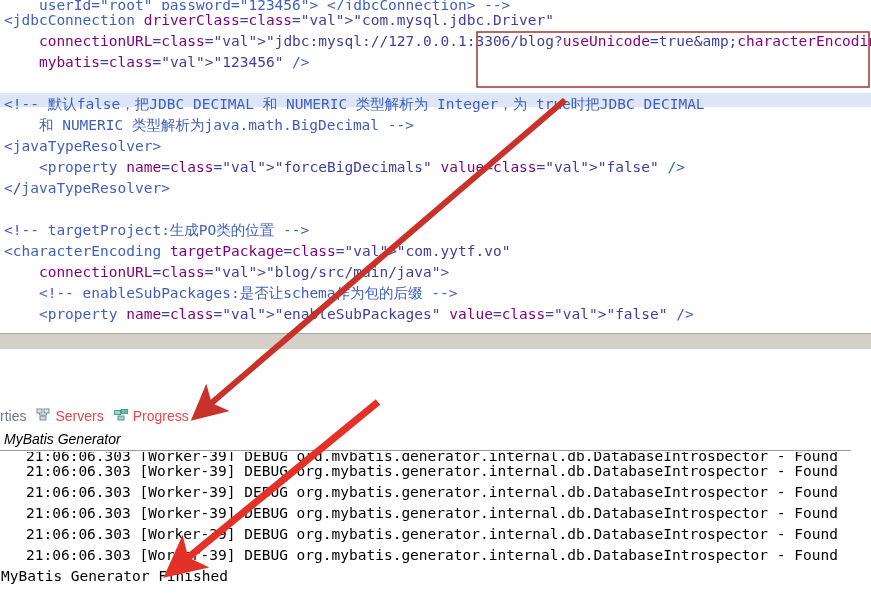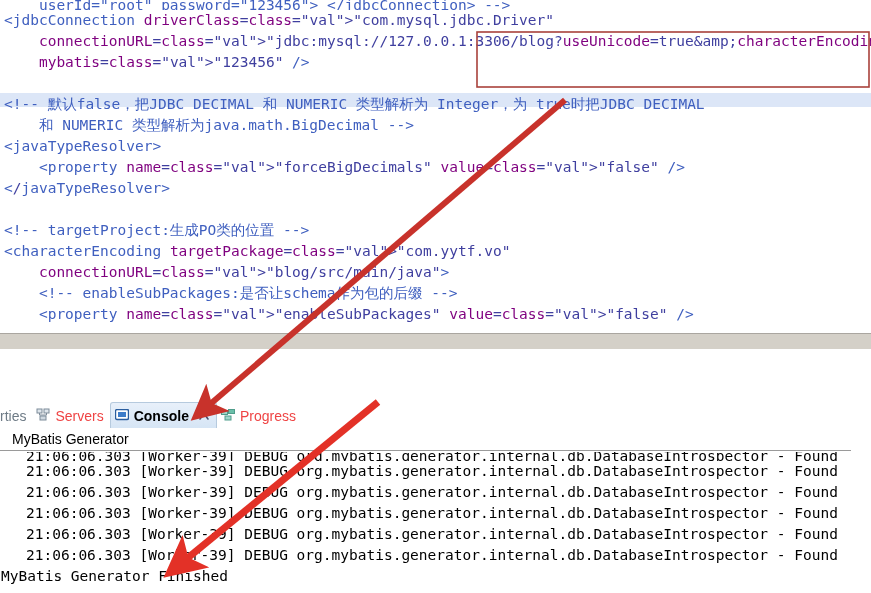--- a/index.html
+++ b/index.html
@@ -118,25 +118,26 @@
     height: 25px;
   }
   .tab-label { line-height: 1; }
 
   .ico { display:inline-block; position:relative; }
 
   .console-title {
     font-family: "Liberation Sans", sans-serif;
     font-size: 14px;
     color: #000;
-    padding: 2px 0 2px 12px;
+    padding: 2px 0 2px 4px;
     background: #ffffff;
     border-bottom: 1px solid #9a9a9a;
     height: 18px;
     line-height: 18px;
+    font-style: italic;
   }
   .console-body {
     position: relative;
     background: #ffffff;
     height: 159px;
     overflow: hidden;
     padding-top: 1px;
   }
   .logline {
     height: 21px;
@@ -203,30 +204,20 @@
           <span class="ico"><svg width="14" height="13" viewBox="0 0 14 13">
               <rect x="1" y="1" width="5" height="4" fill="#dfe6ec" stroke="#7d8b99"></rect>
               <rect x="8" y="1" width="5" height="4" fill="#dfe6ec" stroke="#7d8b99"></rect>
               <rect x="4" y="8" width="6" height="4" fill="#cfd8e0" stroke="#7d8b99"></rect>
               <line x1="3.5" y1="5" x2="3.5" y2="7" stroke="#7d8b99"></line>
               <line x1="10.5" y1="5" x2="10.5" y2="7" stroke="#7d8b99"></line>
               <line x1="3.5" y1="7" x2="10.5" y2="7" stroke="#7d8b99"></line>
             </svg></span>
           <span class="tab-label">Servers</span>
         </div>
-        <div class="tab active">
-          <span class="ico"><svg width="14" height="12" viewBox="0 0 14 12">
-              <rect x="0.5" y="0.5" width="13" height="10" rx="1.5" fill="#ffffff" stroke="#2a5d9e" stroke-width="1.4"></rect>
-              <rect x="3" y="3" width="8" height="5" fill="#3d7cc9"></rect>
-            </svg></span>
-          <span class="tab-label">Console</span>
-          <span class="ico" style="margin-left: 4px;"><svg width="12" height="12" viewBox="0 0 12 12">
-              <path d="M2,2 L5,6 L2,10 M10,2 L7,6 L10,10" fill="none" stroke="#4a4a6a" stroke-width="1.6" stroke-linecap="round"></path>
-            </svg></span>
-        </div>
         <div class="tab">
           <span class="ico"><svg width="14" height="12" viewBox="0 0 14 12">
               <rect x="0.5" y="1.5" width="6" height="4" fill="#9fd6c9" stroke="#4f9d8b"></rect>
               <rect x="7.5" y="0.5" width="6" height="4" fill="#6bbfa9" stroke="#4f9d8b"></rect>
               <rect x="4" y="7" width="6" height="4" fill="#9fd6c9" stroke="#4f9d8b"></rect>
             </svg></span>
           <span class="tab-label">Progress</span>
         </div>
       </div>
 

